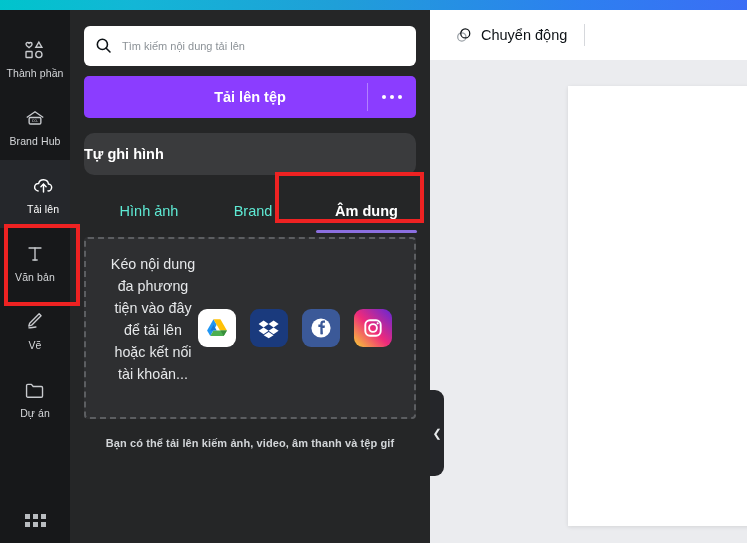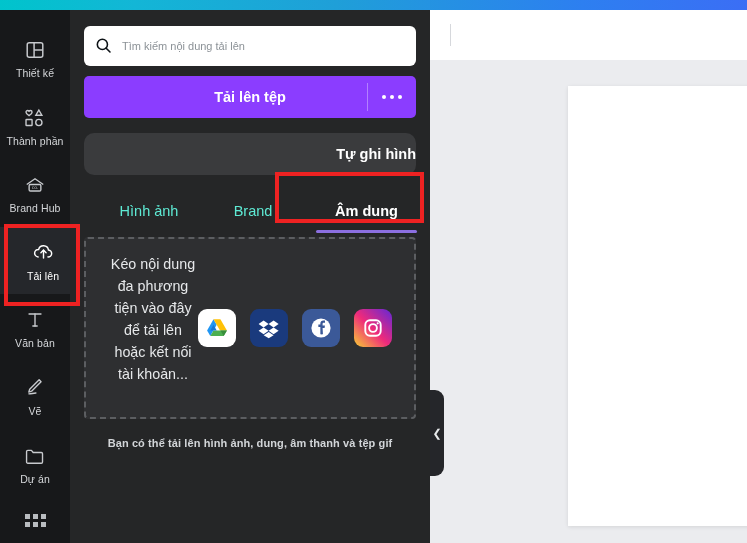--- a/index.html
+++ b/index.html
@@ -85,21 +85,21 @@
     position: absolute; right: 48px; top: 7px; bottom: 7px; width: 1px; background: rgba(255,255,255,.35);
   }
   .btn-upload .dots {
     position: absolute; right: 0; top: 0; bottom: 0; width: 48px;
     display: flex; align-items: center; justify-content: center; gap: 4px;
   }
   .btn-upload .dots i { width: 4px; height: 4px; border-radius: 50%; background: #fff; display: block; }
 
   .btn-record {
     height: 42px; background: #3a3b3d; border-radius: 10px;
-    display: flex; align-items: center; justify-content: flex-end;
+    display: flex; align-items: center; justify-content: flex-start;
     color: #fff; font-size: 14.5px; font-weight: bold; cursor: pointer;
     margin-bottom: 6px;
   }
 
   .tabs { display: flex; align-items: flex-end; height: 52px; padding: 0 4px; }
   .tab {
     position: relative; flex: 0 0 auto; height: 44px;
     display: flex; align-items: center; justify-content: center;
     color: #5eead4; font-size: 14.5px; cursor: pointer;
   }
@@ -168,30 +168,20 @@
 </style>
 </head>
 <body>
 
 <div id="app">
 
   <div class="topbar"></div>
 
   <div class="rail">
 
-    <div class="rail-item">
-      <span class="ri-icon">
-        <svg width="22" height="22" viewBox="0 0 24 24" fill="none" stroke="currentColor" stroke-width="1.6">
-          <rect x="3.5" y="4" width="17" height="16" rx="2.2"></rect>
-          <line x1="11" y1="4" x2="11" y2="20"></line>
-          <line x1="11" y1="12" x2="20.5" y2="12"></line>
-        </svg>
-      </span>
-      <span class="rail-label">Thiết kế</span>
-    </div>
 
     <div class="rail-item">
       <span class="ri-icon">
         <svg width="24" height="22" viewBox="0 0 26 24" fill="none" stroke="currentColor" stroke-width="1.5">
           <path d="M3.2 5.6c0-1 .8-1.8 1.8-1.8.7 0 1.2.4 1.5.8.3-.4.8-.8 1.5-.8 1 0 1.8.8 1.8 1.8 0 1.8-3.3 3.8-3.3 3.8S3.2 7.4 3.2 5.6z"></path>
           <path d="M17.2 3.4l3.3 5.6h-6.6z"></path>
           <rect x="3.2" y="13.6" width="6.6" height="6.6" rx=".6"></rect>
           <circle cx="17.2" cy="16.9" r="3.4"></circle>
         </svg>
       </span>
@@ -338,29 +328,38 @@
           <svg width="24" height="24" viewBox="0 0 24 24" fill="none" stroke="#ffffff" stroke-width="1.9">
             <rect x="4.3" y="4.3" width="15.4" height="15.4" rx="4.6"></rect>
             <circle cx="12" cy="12" r="3.9"></circle>
             <circle cx="16.7" cy="7.3" r="1.1" fill="#ffffff" stroke="none"></circle>
           </svg>
         </span>
 
       </div>
     </div>
 
-    <div class="hint">Bạn có thể tải lên hình ảnh, dung, âm thanh và tệp gif</div>
+    <div class="hint">Bạn có thể tải lên kiếm ảnh, video, âm thanh và tệp gif</div>
   </div>
 
   <div class="redbox" id="redbox-upload"></div>
   <div class="redbox" id="redbox-audio"></div>
 
   <div class="editor">
 
     <div class="etoolbar">
+      <div class="tb-btn">
+        <span class="tb-icon">
+          <svg width="18" height="18" viewBox="0 0 20 20" fill="none" stroke="currentColor" stroke-width="1.4">
+            <circle cx="7.6" cy="12.2" r="4.6" stroke="#9aa0a6"></circle>
+            <circle cx="11.4" cy="8.2" r="5.0"></circle>
+          </svg>
+        </span>
+        <span>Chuyển động</span>
+      </div>
       <div class="tb-sep"></div>
     </div>
 
     <div class="canvas-wrap">
       <div class="page">
         
       </div>
 
       <div class="collapse-handle">
         <span class="chev">❮</span>

